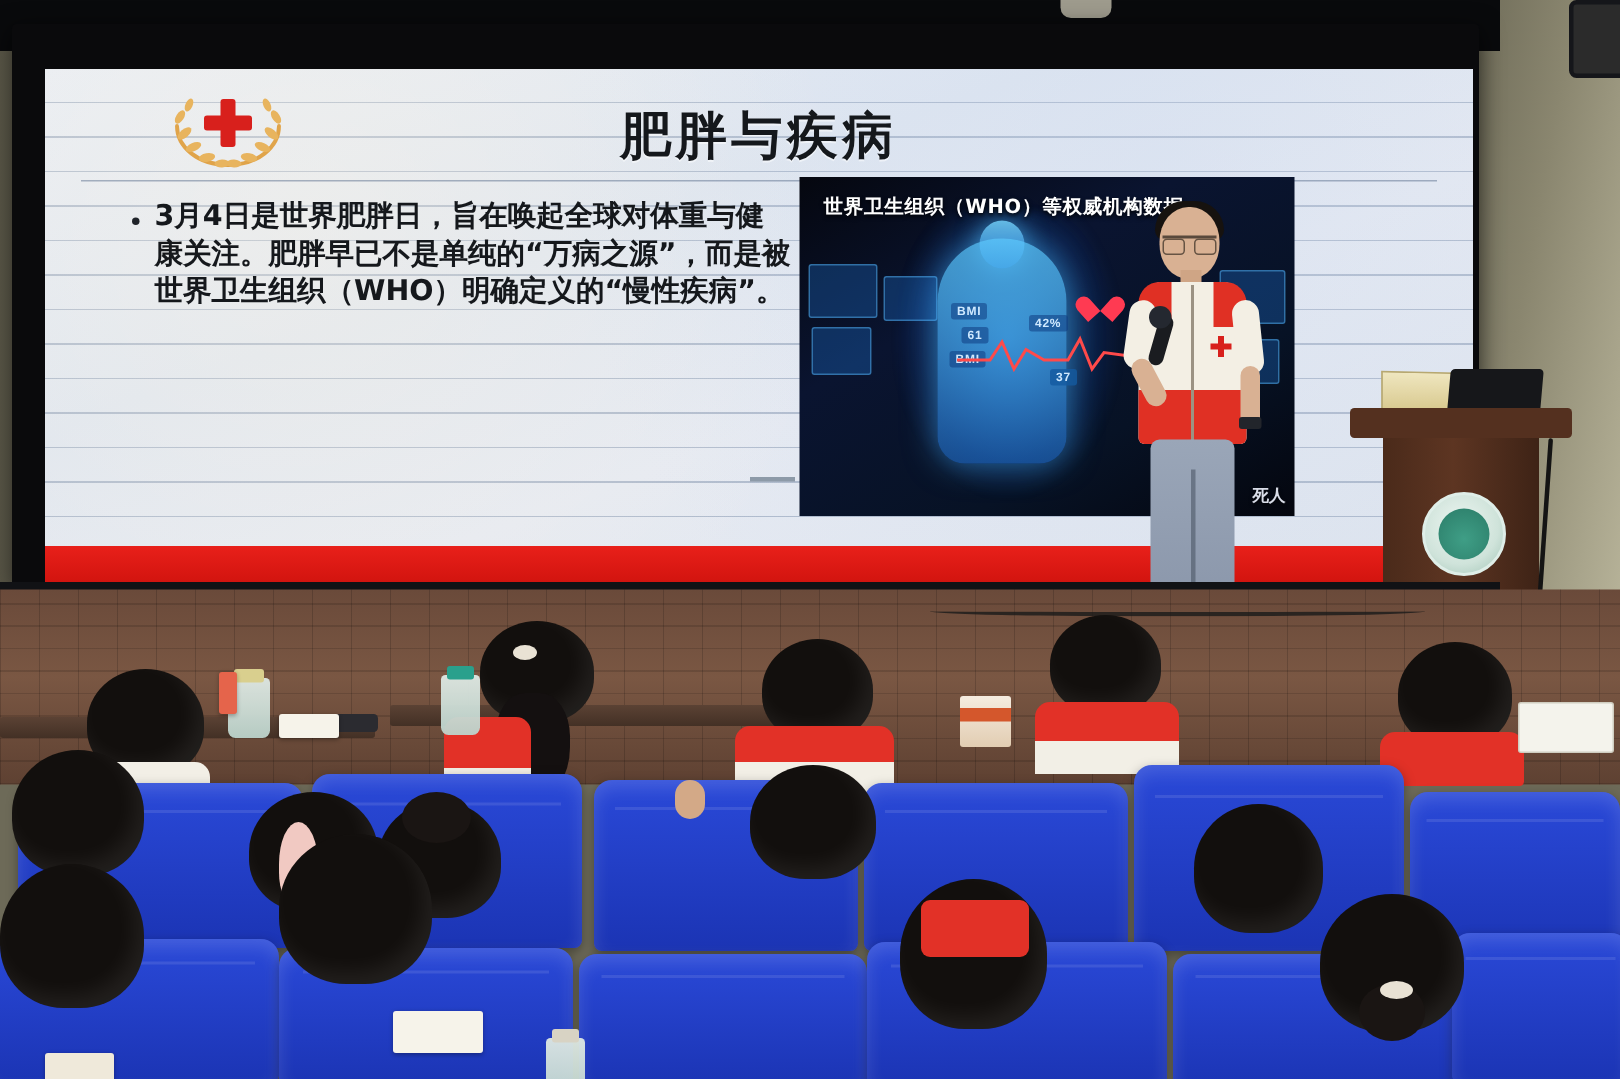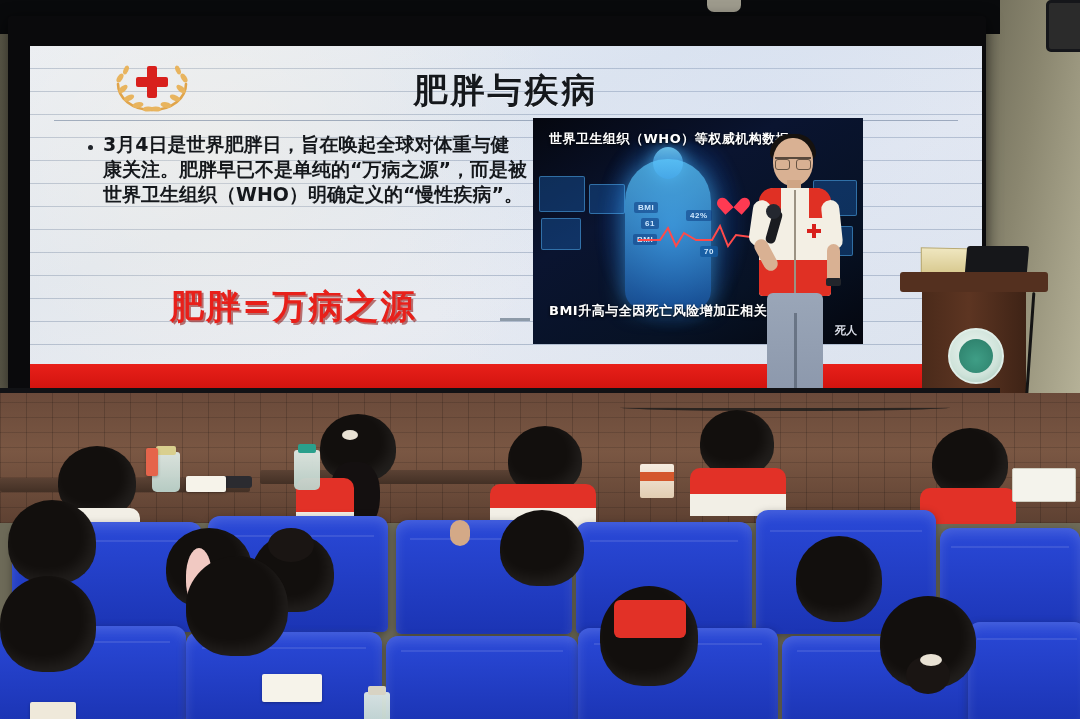--- a/index.html
+++ b/index.html
@@ -413,43 +413,41 @@
       </div>
 
       <div class="slide-title">肥胖与疾病</div>
       <div class="title-rule"></div>
 
       <div class="bullet-block">
         <span class="bullet-dot"></span>
         <span class="bullet-text">3月4日是世界肥胖日，旨在唤起全球对体重与健康关注。肥胖早已不是单纯的“万病之源”，而是被世界卫生组织（WHO）明确定义的“慢性疾病”。</span>
       </div>
 
-      <div class="red-headline">肥胖=万病之源</div>
       <div class="headline-dash"></div>
 
       <div class="photo-panel">
         <div class="pp-glow"></div>
         <div class="pp-monitor" style="left:6px;top:58px;width:44px;height:34px;"></div>
         <div class="pp-monitor" style="left:8px;top:100px;width:38px;height:30px;"></div>
         <div class="pp-monitor" style="left:56px;top:66px;width:34px;height:28px;"></div>
         <div class="pp-monitor" style="right:6px;top:62px;width:42px;height:34px;"></div>
         <div class="pp-monitor" style="right:10px;top:108px;width:36px;height:28px;"></div>
         <div class="pp-head"></div>
         <div class="pp-figure"></div>
         <div class="pp-heart"></div>
         <div class="pp-tag" style="left:101px;top:84px;">BMI</div>
         <div class="pp-tag" style="left:153px;top:92px;">42%</div>
         <div class="pp-tag" style="left:100px;top:116px;">BMI</div>
         <div class="pp-tag" style="left:108px;top:100px;">61</div>
-        <div class="pp-tag" style="left:167px;top:128px;background:rgba(20,90,160,.8);">70</div>
+        <div class="pp-tag" style="left:167px;top:128px;background:rgba(20,90,160,.8);">37</div>
         <svg class="pp-ecg" viewBox="0 0 120 26" aria-hidden="true">
           <polyline points="0,18 22,18 30,6 38,24 46,11 58,18 74,18 82,4 90,24 98,13 120,16" fill="none" stroke="#ff4a4a" stroke-width="2"></polyline>
         </svg>
         <div class="pp-caption-top">世界卫生组织（WHO）等权威机构数据</div>
-        <div class="pp-caption-bot">BMI升高与全因死亡风险增加正相关</div>
         <div class="pp-caption-occl">死人</div>
       </div>
 
       <div class="slide-redbar"></div>
     </div>
   </div>
 
   <div class="presenter">
     <div class="pr-hair"></div>
     <div class="pr-head"></div>

